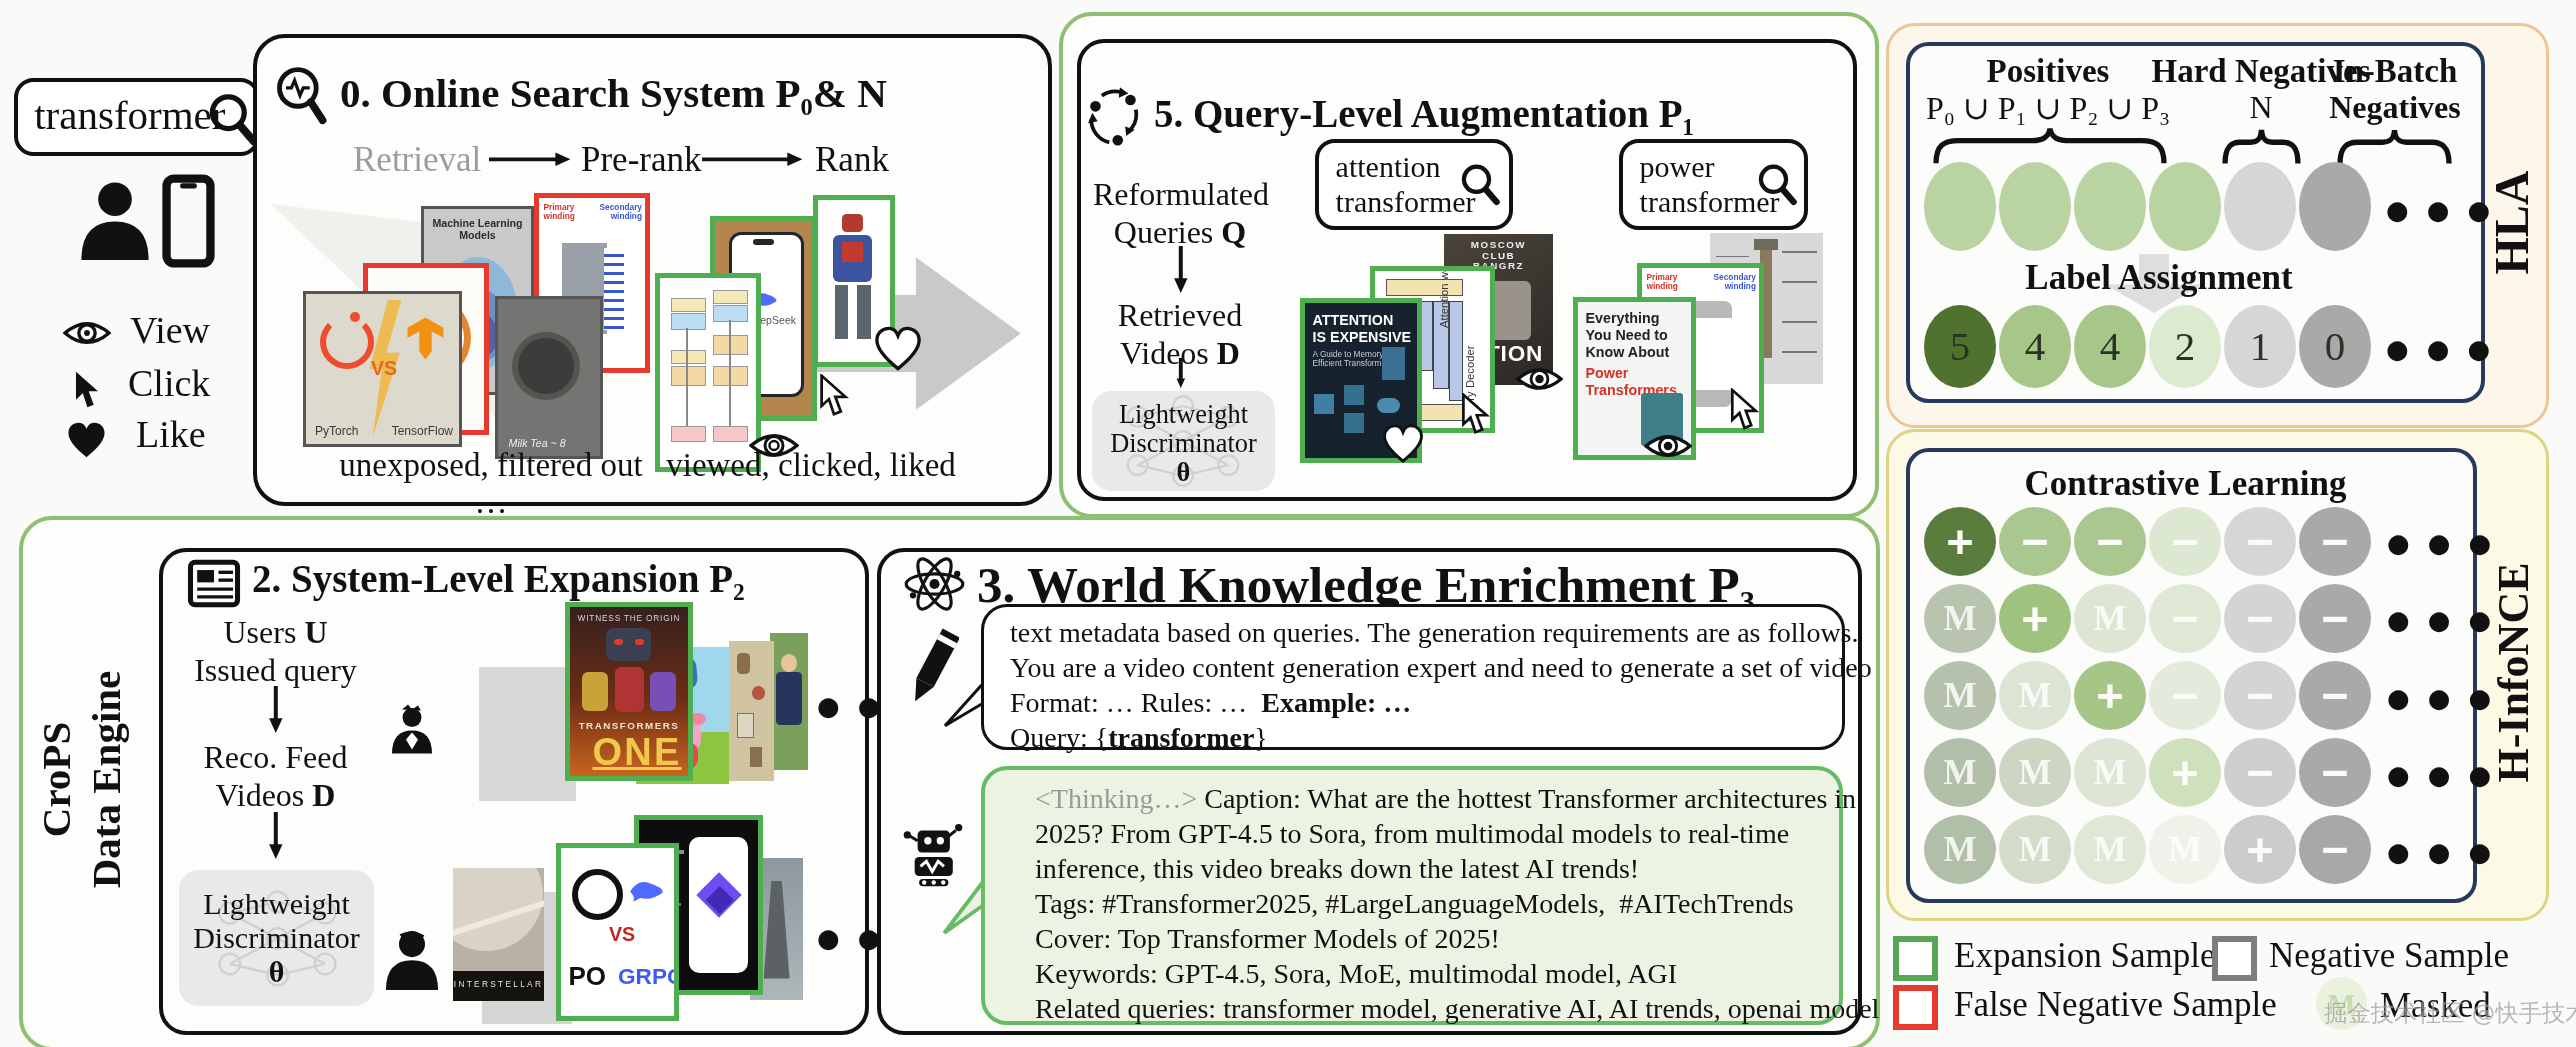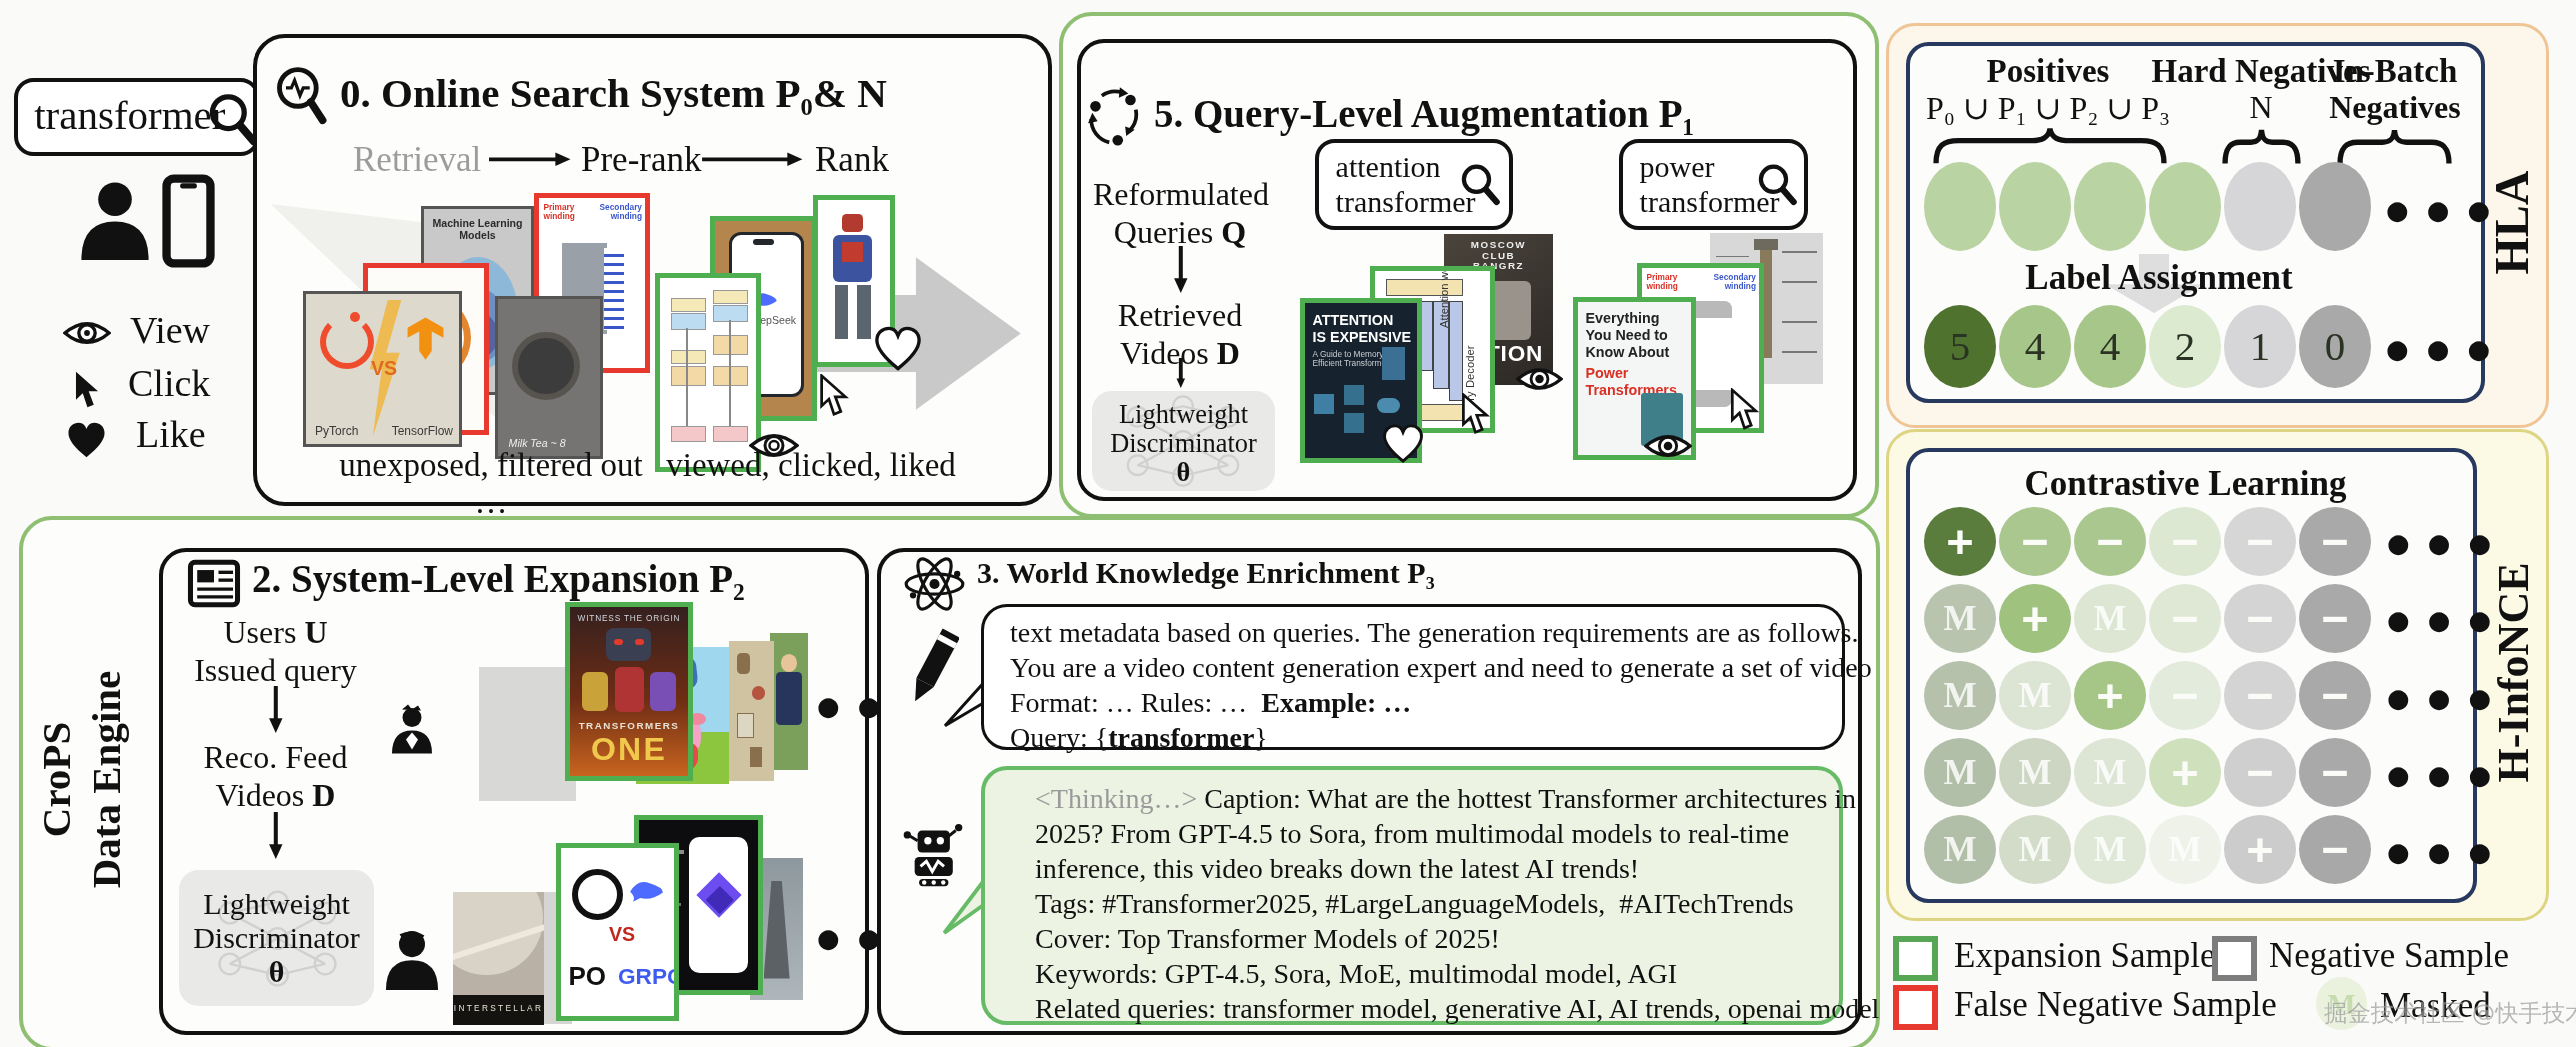--- a/index.html
+++ b/index.html
@@ -466,26 +466,26 @@
   </div>
   <div class="thumb gb" style="left:565px;top:602px;width:118px;height:169px;background:linear-gradient(#35201f 0%,#6e2d14 55%,#c8641f 100%);">
     <div class="abs ctr" style="left:0;top:6px;width:100%;font-size:8.3px;color:#cfd6df;letter-spacing:0.8px;">WITNESS THE ORIGIN</div>
     <div class="abs" style="left:36px;top:21px;width:45px;height:33px;background:#3a3f52;border-radius:7.5px;"></div>
     <div class="abs" style="left:44px;top:32px;width:9px;height:6px;background:#e23b2e;border-radius:3px;"></div>
     <div class="abs" style="left:65px;top:32px;width:9px;height:6px;background:#e23b2e;border-radius:3px;"></div>
     <div class="abs" style="left:12px;top:65px;width:26px;height:39px;background:#c9a23a;border-radius:6px;"></div>
     <div class="abs" style="left:45px;top:60px;width:29px;height:45px;background:#b03434;border-radius:6px;"></div>
     <div class="abs" style="left:80px;top:65px;width:26px;height:39px;background:#7a4fb5;border-radius:6px;"></div>
     <div class="abs ctr b" style="left:0;top:113px;width:100%;font-size:9.8px;color:#e8e2d6;letter-spacing:1.5px;">TRANSFORMERS</div>
-    <div class="abs ctr b" style="left:0;top:124px;width:100%;font-size:32px;color:#f0c84c;letter-spacing:2.3px;">ONE</div>
+    <div class="abs ctr b" style="left:8px;top:124px;width:100%;font-size:38px;color:#f0c84c;letter-spacing:2.3px;text-decoration:underline;">ONE</div>
   </div>
   <div class="dots" style="left:817px;top:691px;">● ● ●</div>
 
   <div class="thumb" style="left:482px;top:892px;width:90px;height:132px;background:#d5d5d3;"></div>
-  <div class="thumb" style="left:453px;top:892px;width:91px;height:133px;background:#b9b1a5;">
+  <div class="thumb" style="left:453px;top:868px;width:91px;height:133px;background:#b9b1a5;">
     <div class="abs" style="left:-22.6px;top:-30px;width:113px;height:113px;border-radius:50%;background:#d9d2c6;"></div>
     <div class="abs" style="left:-7.5px;top:47px;width:106px;height:6px;background:#efe9dd;transform:rotate(-18deg);"></div>
     <div class="abs" style="left:0;bottom:0;width:100%;height:30px;background:#15130f;"></div>
     <span class="abs ctr" style="left:0;bottom:12px;width:100%;font-size:8.3px;color:#e9e4d8;letter-spacing:2.3px;">INTERSTELLAR</span>
   </div>
   <div class="thumb" style="left:750px;top:858px;width:53px;height:142px;background:linear-gradient(#8d989e,#aeb6ba);">
     <div class="abs" style="left:13.6px;top:22.6px;width:26px;height:98px;background:#5c6165;clip-path:polygon(30% 0,70% 0,100% 100%,0 100%);"></div>
   </div>
   <div class="thumb gb" style="left:634px;top:815px;width:119px;height:170px;background:#0d0d0f;">
     <div class="abs" style="left:9px;top:30px;width:36px;height:3.8px;background:#8b8b8b;"></div>
@@ -512,21 +512,21 @@
   <svg class="abs" style="left:903px;top:551px;" width="63" height="66" viewBox="0 0 100 100">
     <g fill="none" stroke="#111" stroke-width="5">
       <ellipse cx="50" cy="50" rx="45" ry="16"></ellipse>
       <ellipse cx="50" cy="50" rx="45" ry="16" transform="rotate(60 50 50)"></ellipse>
       <ellipse cx="50" cy="50" rx="45" ry="16" transform="rotate(120 50 50)"></ellipse>
     </g>
     <circle cx="50" cy="50" r="8" fill="#111"></circle>
     <circle cx="86" cy="34" r="5" fill="#111"></circle>
       <circle cx="16" cy="68" r="5" fill="#111"></circle>
   </svg>
-  <div class="ttl" style="left:977px;top:556px;font-size:30px;">
+  <div class="ttl" style="left:977px;top:556px;font-size:51px;">
     <span>3. World Knowledge Enrichment</span> <span class="mi">P₃</span>
   </div>
 
   <svg class="abs" style="left:906px;top:624px;" width="53" height="89" viewBox="0 0 70 118">
     <g transform="rotate(28 35 59)">
       <rect x="22" y="6" width="26" height="74" fill="#111"></rect>
       <polygon points="22,80 48,80 35,108" fill="#111"></polygon>
       <rect x="22" y="14" width="26" height="8" fill="#fff"></rect>
     </g>
   </svg>

